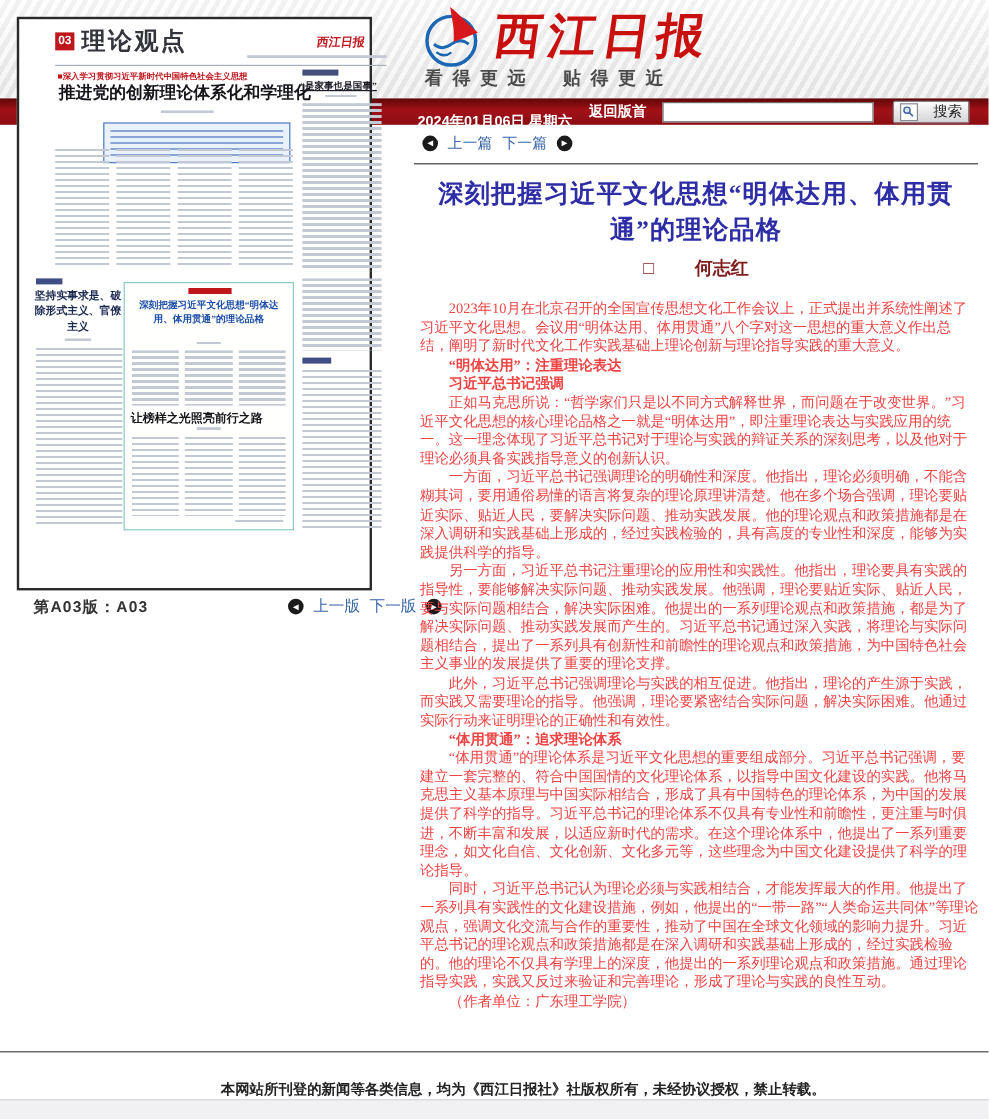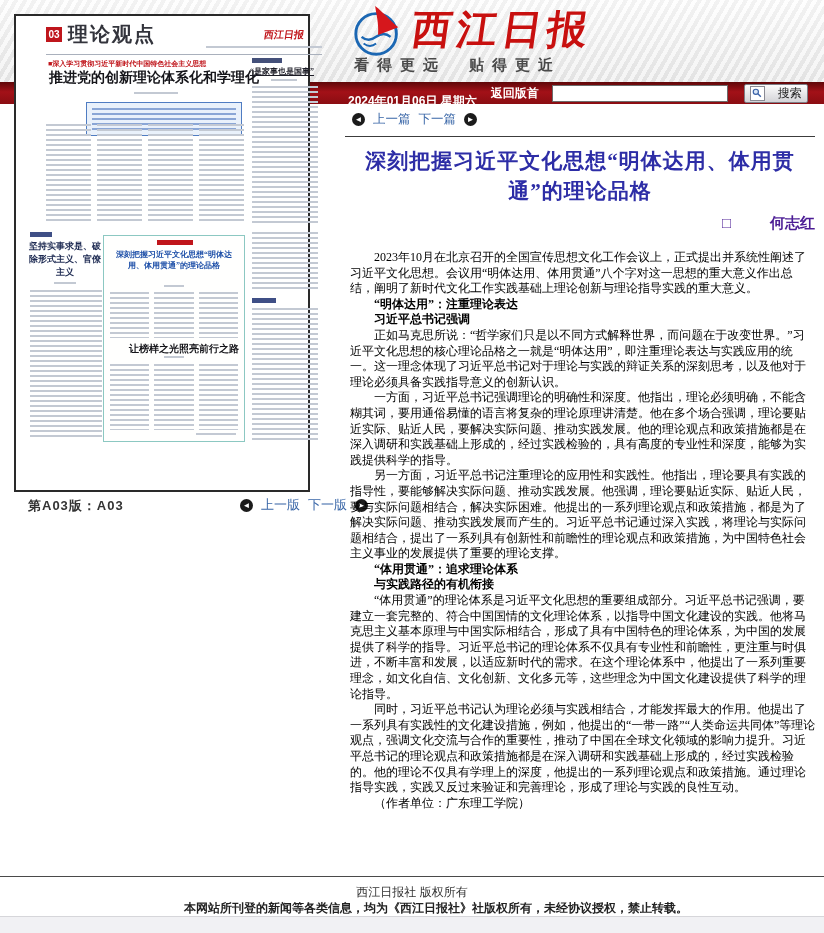--- a/index.html
+++ b/index.html
@@ -58,45 +58,45 @@
             font-weight:bold;font-size:9px;line-height:13px;color:#1d2a52;}
   .np-lbyline{left:38px;top:266px;width:22px;height:3px;}
   .np-lstripes{left:14px;top:274px;width:72px;height:150px;}
   .np-teal{left:87px;top:219px;width:142px;height:207px;border:1px solid #8cc8c2;background:#fffffe;}
   .np-ttag{left:53px;top:4px;width:36px;height:5px;background:#c0151b;}
   .np-ttitle{left:5px;top:13px;width:130px;text-align:center;font-family:"Liberation Serif",serif;
              font-weight:bold;font-size:8px;line-height:11px;color:#1d4fa8;}
   .np-tbyline1{left:60px;top:49px;width:20px;height:3px;}
   .np-tcols1{left:6px;top:56px;width:128px;height:46px;display:flex;gap:5px;position:absolute;}
   .np-tcols1 b,.np-tcols2 b{position:relative;flex:1;display:block;}
-  .np-thead2{left:5px;top:106px;width:130px;text-align:right;font-family:"Liberation Serif",serif;
+  .np-thead2{left:5px;top:106px;width:130px;text-align:left;font-family:"Liberation Serif",serif;
              font-weight:bold;font-size:10px;color:#15151a;}
   .np-tbyline2{left:60px;top:120px;width:20px;height:3px;}
   .np-tcols2{left:6px;top:128px;width:128px;height:66px;display:flex;gap:5px;position:absolute;}
   .np-tfoot{left:92px;top:197px;width:40px;height:3px;}
   .np-rstripes2{left:236px;top:216px;width:66px;height:60px;}
   .np-rtag2{left:236px;top:282px;width:24px;height:5px;background:#3f4f86;}
   .np-rstripes3{left:236px;top:292px;width:66px;height:132px;}
   
   .plabel{position:absolute;left:28px;top:497px;font-weight:bold;font-size:13px;color:#333;letter-spacing:1px;}
   .pnav{position:absolute;left:240px;top:496px;display:flex;align-items:center;gap:8px;font-size:13px;}
   .circ{display:inline-block;width:13px;height:13px;border-radius:50%;background:#1b1b1b;color:#fff;
         font-size:8px;line-height:13px;text-align:center;}
   .navlink{color:#3a67a8;text-decoration:none;cursor:pointer;}
   
   .anav{position:absolute;left:352px;top:111px;display:flex;align-items:center;gap:8px;font-size:12.5px;}
   .aline{position:absolute;left:345px;top:136px;width:470px;height:0;border-top:1px solid #3c3c3c;}
   .atitle{position:absolute;left:345px;top:146px;width:470px;margin:0;text-align:center;
           font-family:"Liberation Serif",serif;font-weight:bold;font-size:21px;line-height:30px;
           color:#2d2da6;letter-spacing:1px;}
-  .author{position:absolute;left:345px;top:214px;width:470px;text-align:right;color:#4c1d95;
-          font-size:15px;font-weight:bold;font-family:Liberation Mono, monospace;}
+  .author{position:absolute;left:345px;top:214px;width:470px;text-align:center;color:#7f1d1d;
+          font-size:15px;font-weight:bold;font-family:Liberation Serif, serif;}
   .author .nm{margin-left:30px;}
   .abody{position:absolute;left:350px;top:250px;width:466px;font-family:"Liberation Serif",serif;
-         font-size:12px;line-height:15.6px;color:#000000;}
+         font-size:12px;line-height:15.6px;color:#ef4444;}
   .abody p{margin:0;text-indent:2em;}
   .abody p.sub{font-weight:bold;}
   
   .fline{position:absolute;left:0;top:876px;width:824px;height:0;border-top:1px solid #4a4a4a;}
   .f1{position:absolute;left:0;top:884px;width:824px;text-align:center;font-size:12px;color:#333;}
   .f2{position:absolute;left:0;top:900px;width:688px;text-align:right;font-size:12px;font-weight:bold;color:#222;}
   .bband{position:absolute;left:0;top:916px;width:824px;height:17px;background:#f1f1f4;border-top:1px solid #d6d6da;}
 </style>
 </head>
 <body>
@@ -200,25 +200,24 @@
     <span>□</span>
     <span class="nm">何志红</span>
   </div>
   <div class="abody">
       <p>2023年10月在北京召开的全国宣传思想文化工作会议上，正式提出并系统性阐述了习近平文化思想。会议用“明体达用、体用贯通”八个字对这一思想的重大意义作出总结，阐明了新时代文化工作实践基础上理论创新与理论指导实践的重大意义。</p>
       <p class="sub">“明体达用”：注重理论表达</p>
       <p class="sub">习近平总书记强调</p>
       <p>正如马克思所说：“哲学家们只是以不同方式解释世界，而问题在于改变世界。”习近平文化思想的核心理论品格之一就是“明体达用”，即注重理论表达与实践应用的统一。这一理念体现了习近平总书记对于理论与实践的辩证关系的深刻思考，以及他对于理论必须具备实践指导意义的创新认识。</p>
       <p>一方面，习近平总书记强调理论的明确性和深度。他指出，理论必须明确，不能含糊其词，要用通俗易懂的语言将复杂的理论原理讲清楚。他在多个场合强调，理论要贴近实际、贴近人民，要解决实际问题、推动实践发展。他的理论观点和政策措施都是在深入调研和实践基础上形成的，经过实践检验的，具有高度的专业性和深度，能够为实践提供科学的指导。</p>
       <p>另一方面，习近平总书记注重理论的应用性和实践性。他指出，理论要具有实践的指导性，要能够解决实际问题、推动实践发展。他强调，理论要贴近实际、贴近人民，要与实际问题相结合，解决实际困难。他提出的一系列理论观点和政策措施，都是为了解决实际问题、推动实践发展而产生的。习近平总书记通过深入实践，将理论与实际问题相结合，提出了一系列具有创新性和前瞻性的理论观点和政策措施，为中国特色社会主义事业的发展提供了重要的理论支撑。</p>
+      <p>此外，习近平总书记强调理论与实践的相互促进。他指出，理论的产生源于实践，而实践又需要理论的指导。他强调，理论要紧密结合实际问题，解决实际困难。他通过实际行动来证明理论的正确性和有效性。</p>
       <p class="sub">“体用贯通”：追求理论体系</p>
-      <p class="sub">与实践路径的有机衔接</p>
       <p>“体用贯通”的理论体系是习近平文化思想的重要组成部分。习近平总书记强调，要建立一套完整的、符合中国国情的文化理论体系，以指导中国文化建设的实践。他将马克思主义基本原理与中国实际相结合，形成了具有中国特色的理论体系，为中国的发展提供了科学的指导。习近平总书记的理论体系不仅具有专业性和前瞻性，更注重与时俱进，不断丰富和发展，以适应新时代的需求。在这个理论体系中，他提出了一系列重要理念，如文化自信、文化创新、文化多元等，这些理念为中国文化建设提供了科学的理论指导。</p>
       <p>同时，习近平总书记认为理论必须与实践相结合，才能发挥最大的作用。他提出了一系列具有实践性的文化建设措施，例如，他提出的“一带一路”“人类命运共同体”等理论观点，强调文化交流与合作的重要性，推动了中国在全球文化领域的影响力提升。习近平总书记的理论观点和政策措施都是在深入调研和实践基础上形成的，经过实践检验的。他的理论不仅具有学理上的深度，他提出的一系列理论观点和政策措施。通过理论指导实践，实践又反过来验证和完善理论，形成了理论与实践的良性互动。</p>
       <p>（作者单位：广东理工学院）</p>
     </div>
 
   <div class="fline"></div>
-  <div class="f1">西江日报社 版权所有</div>
   <div class="f2">本网站所刊登的新闻等各类信息，均为《西江日报社》社版权所有，未经协议授权，禁止转载。</div>
   <div class="bband"></div>
 
 </div>
 
 </body></html>

